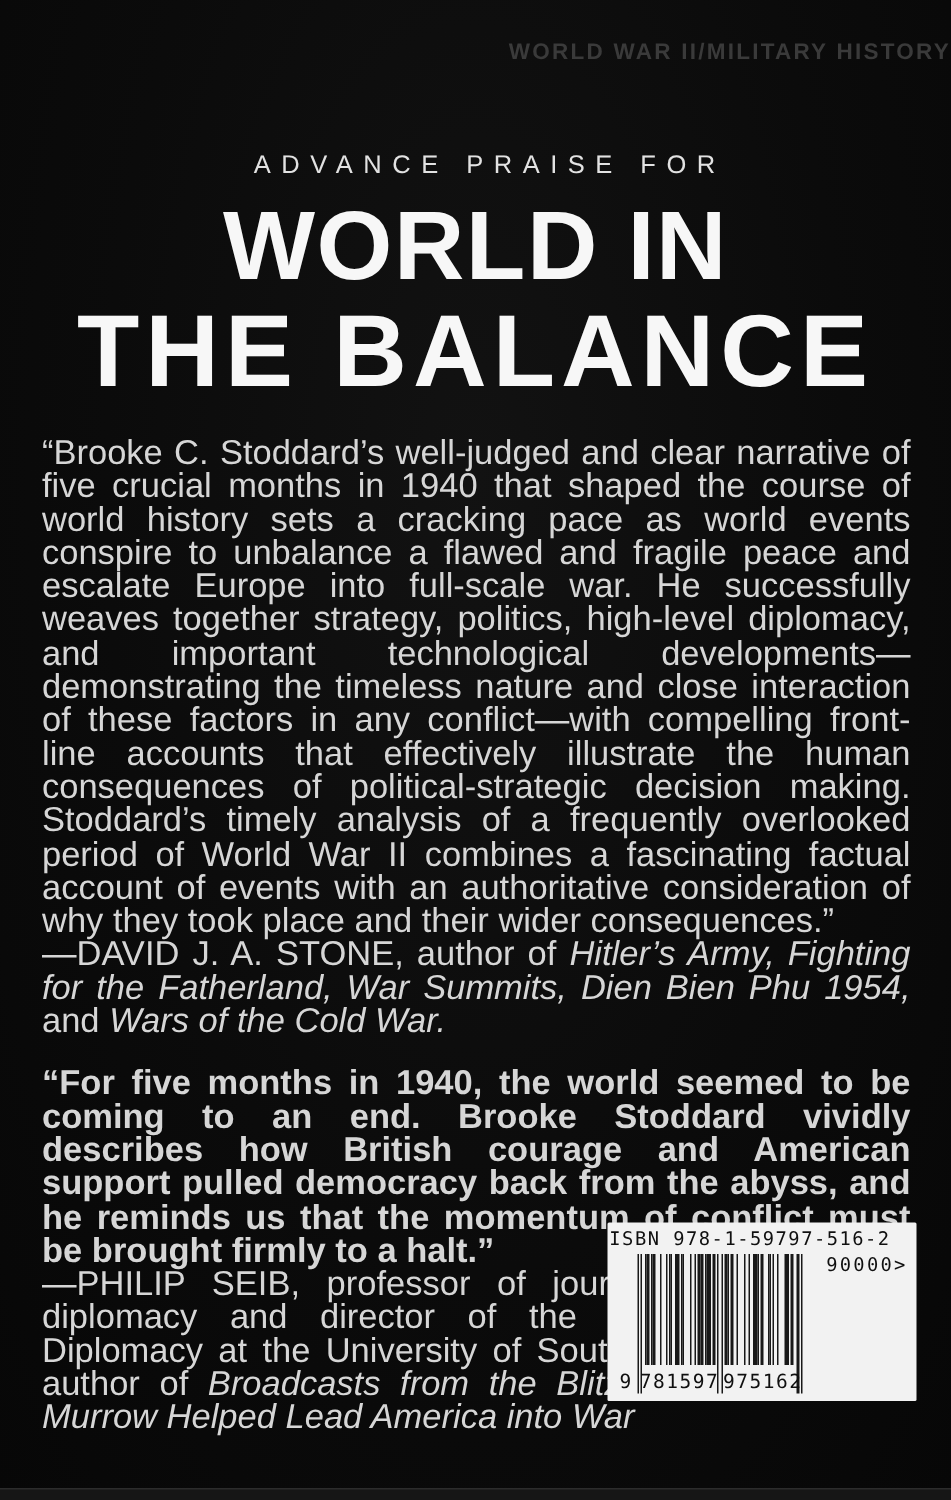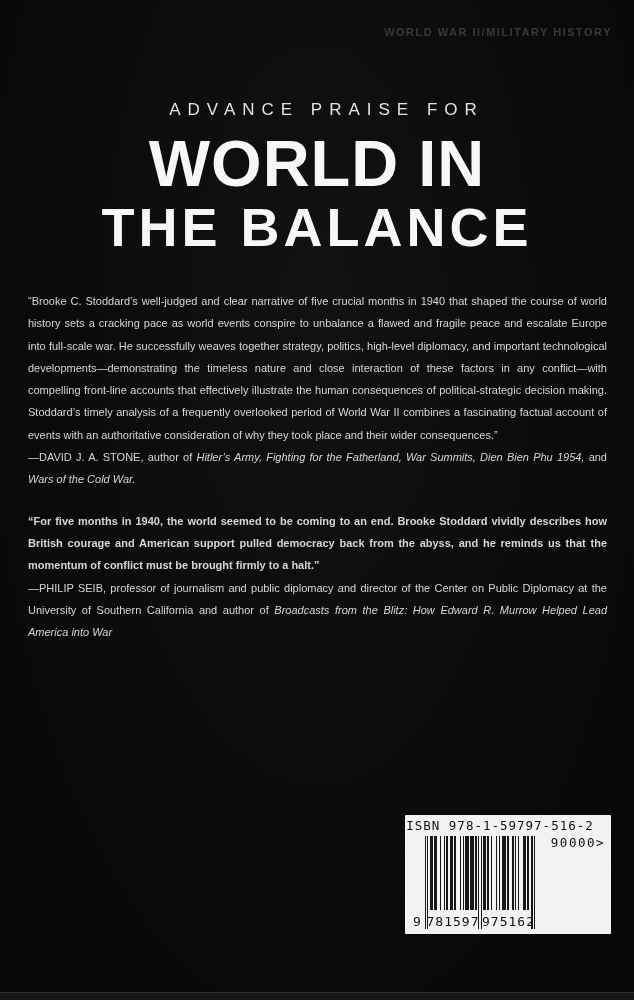--- a/index.html
+++ b/index.html
@@ -6,36 +6,36 @@
     --background:#0b0b0b; --text:#d6d6d6; --title:#f7f7f7; --category:#3a3a3a;
     --barcode_bg:#f2f2f2; --bars:#181818;
   }
   html,body{margin:0;padding:0;background:#000;}
   .cover{
     position:relative; width:634px; height:1000px; overflow:hidden;
     background: radial-gradient(ellipse at 50% 32%, #121212 0%, var(--background) 55%, #070707 100%);
     font-family:"Liberation Sans","DejaVu Sans",sans-serif;
   }
   .category{
-    position:absolute; top:26px; right:22px;
-    font-size:11px; letter-spacing:1.5px; color:var(--category); font-weight:600;
+    position:absolute; top:26px; right:0;
+    font-size:15px; letter-spacing:1.5px; color:var(--category); font-weight:600;
   }
   .kicker{
     position:absolute; top:100px; left:0; right:0; text-align:center;
     font-size:17px; letter-spacing:7px; padding-left:19px; color:#e2e2e2; font-weight:400;
   }
   .title1,.title2{
     position:absolute; left:0; right:0; margin:0; text-align:center;
     color:var(--title); font-weight:700; line-height:1;
   }
   .title1{ top:131px; font-size:65px; letter-spacing:1px; }
-  .title2{ top:200px; font-size:54px; letter-spacing:4px; }
+  .title2{ top:200px; font-size:68px; letter-spacing:4px; }
   .body{
     position:absolute; top:290px; left:28px; right:27px;
-    color:var(--text); font-size:11px; line-height:22.3px; text-align:justify;
+    color:var(--text); font-size:23px; line-height:22.3px; text-align:justify;
   }
   .body p{ margin:0; }
   .body p.gap{ margin-top:19px;font-weight:bold; }
   .a span{ white-space:pre-wrap; }
   
   .bc{
     position:absolute; left:405px; top:815px; width:206px; height:119px;
     background:var(--barcode_bg); border-radius:1px; color:#101010;
   }
   .isbn{

